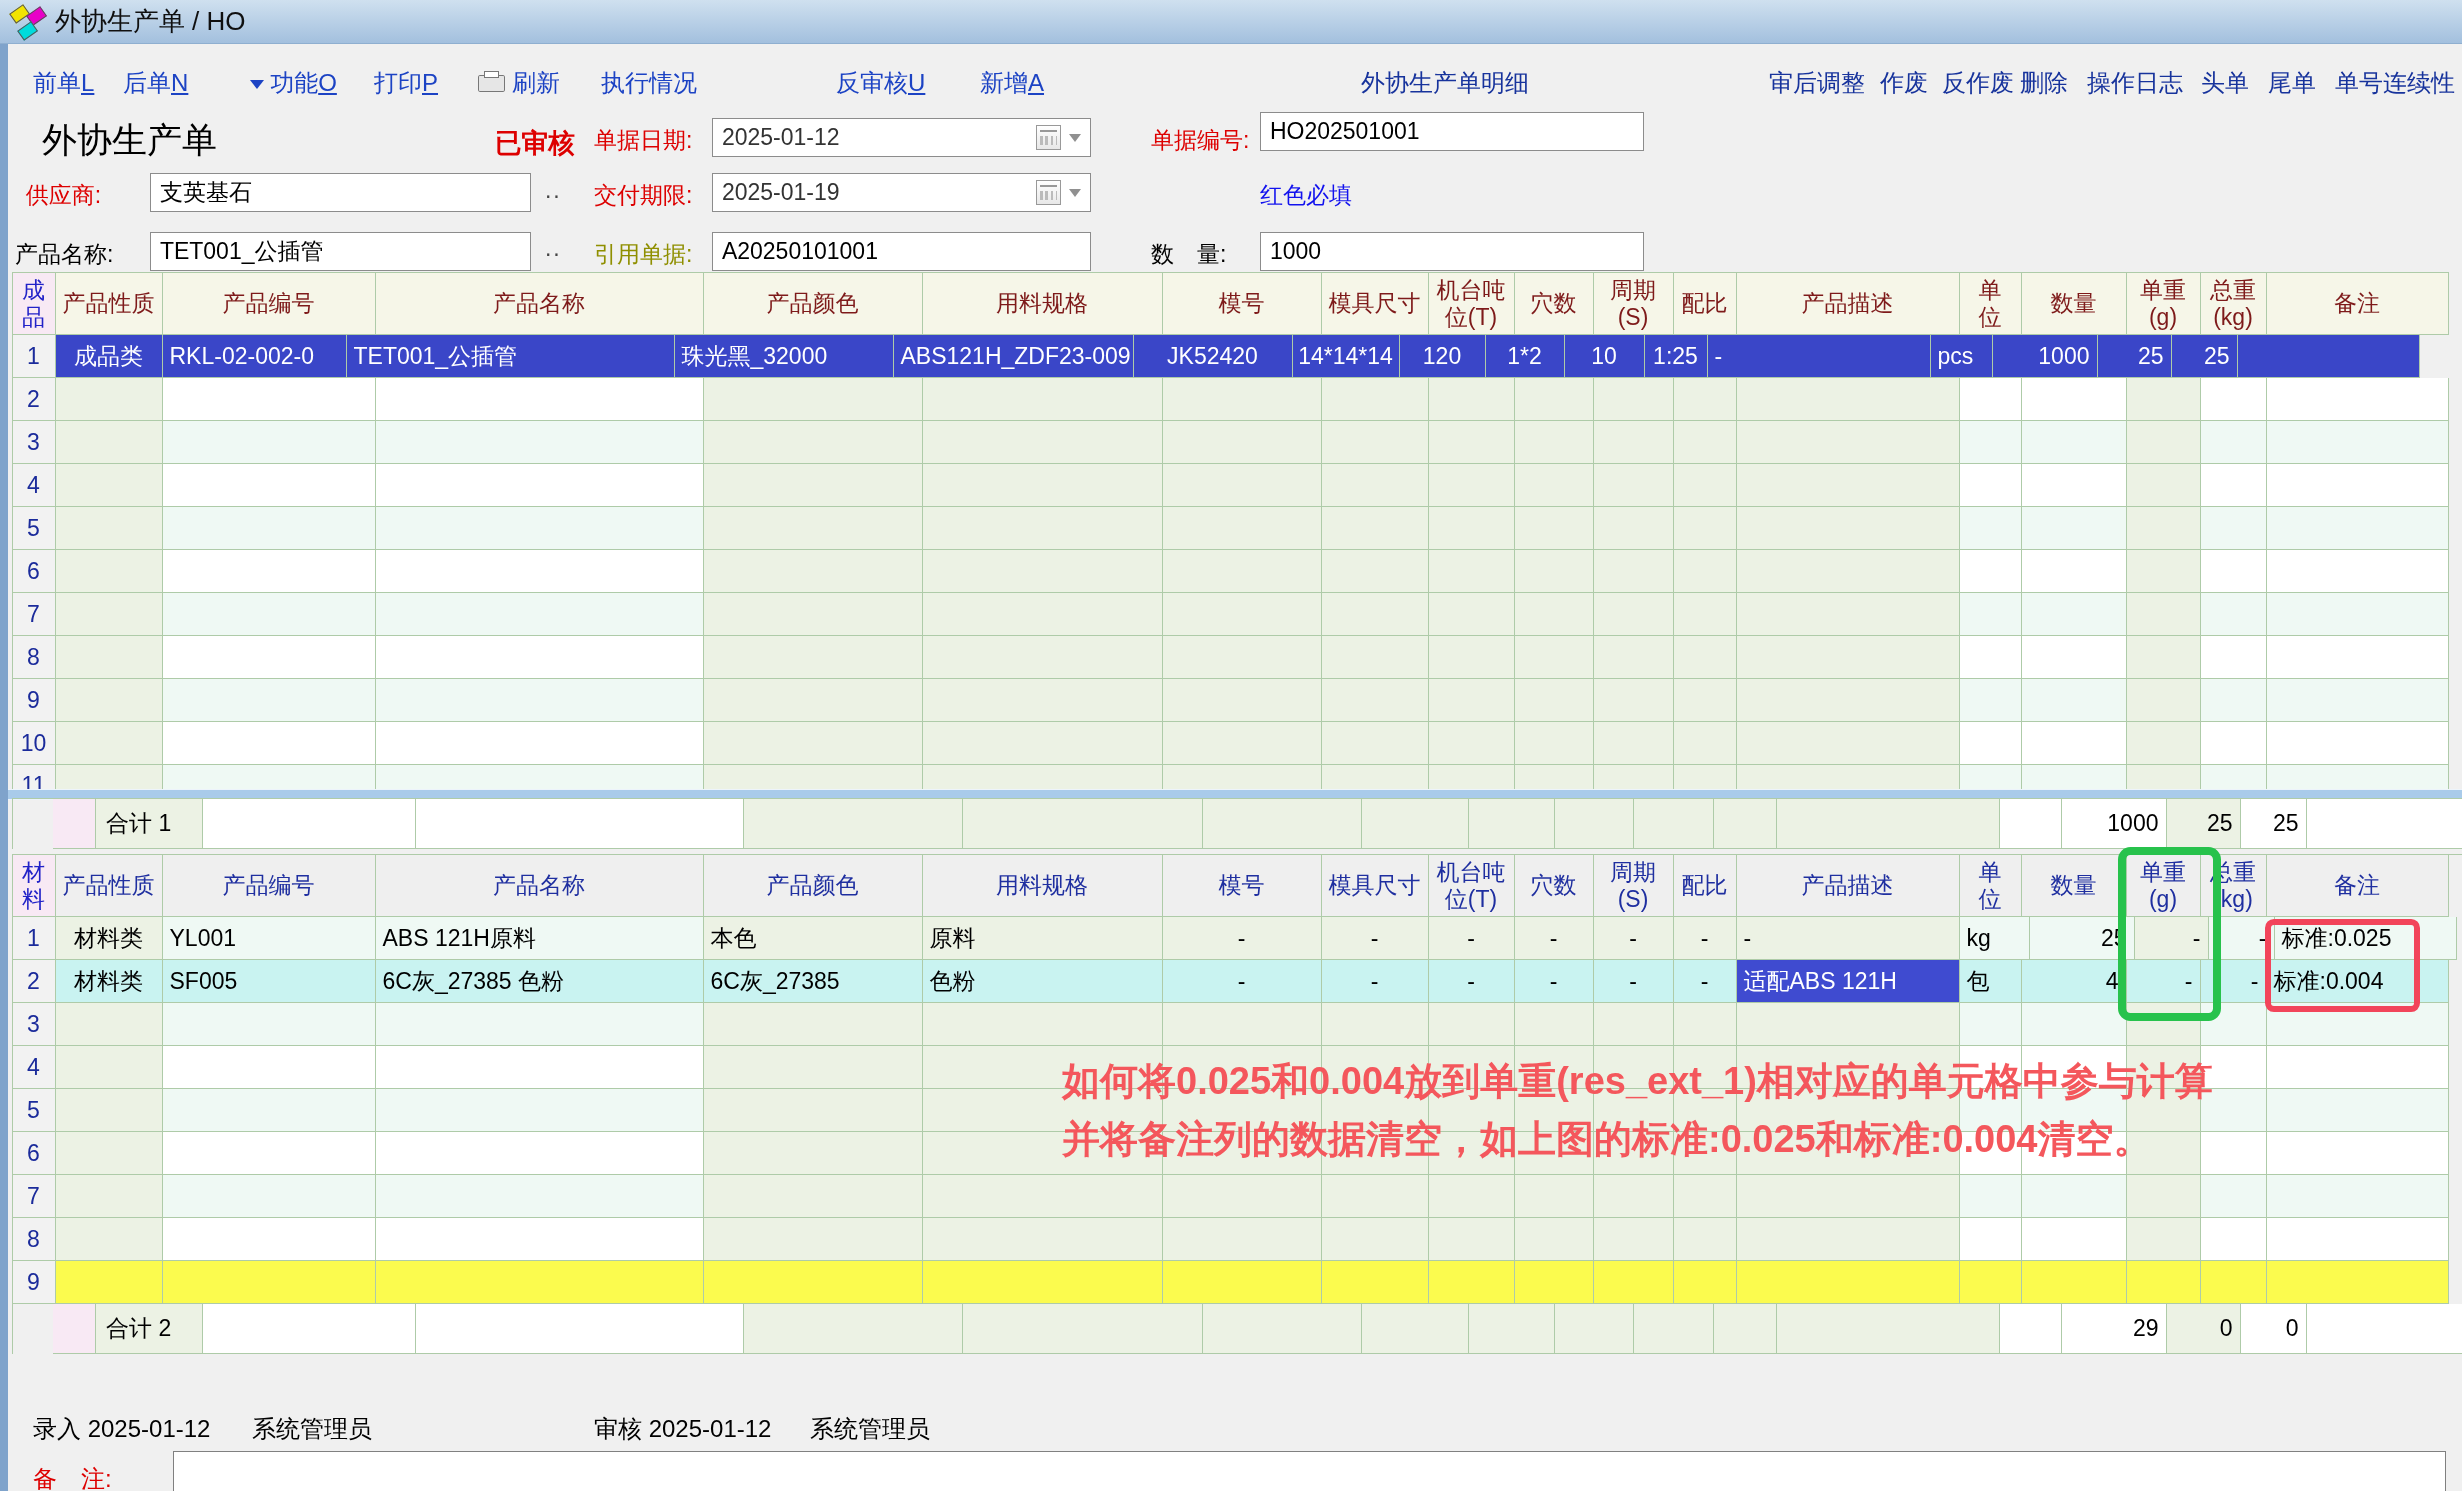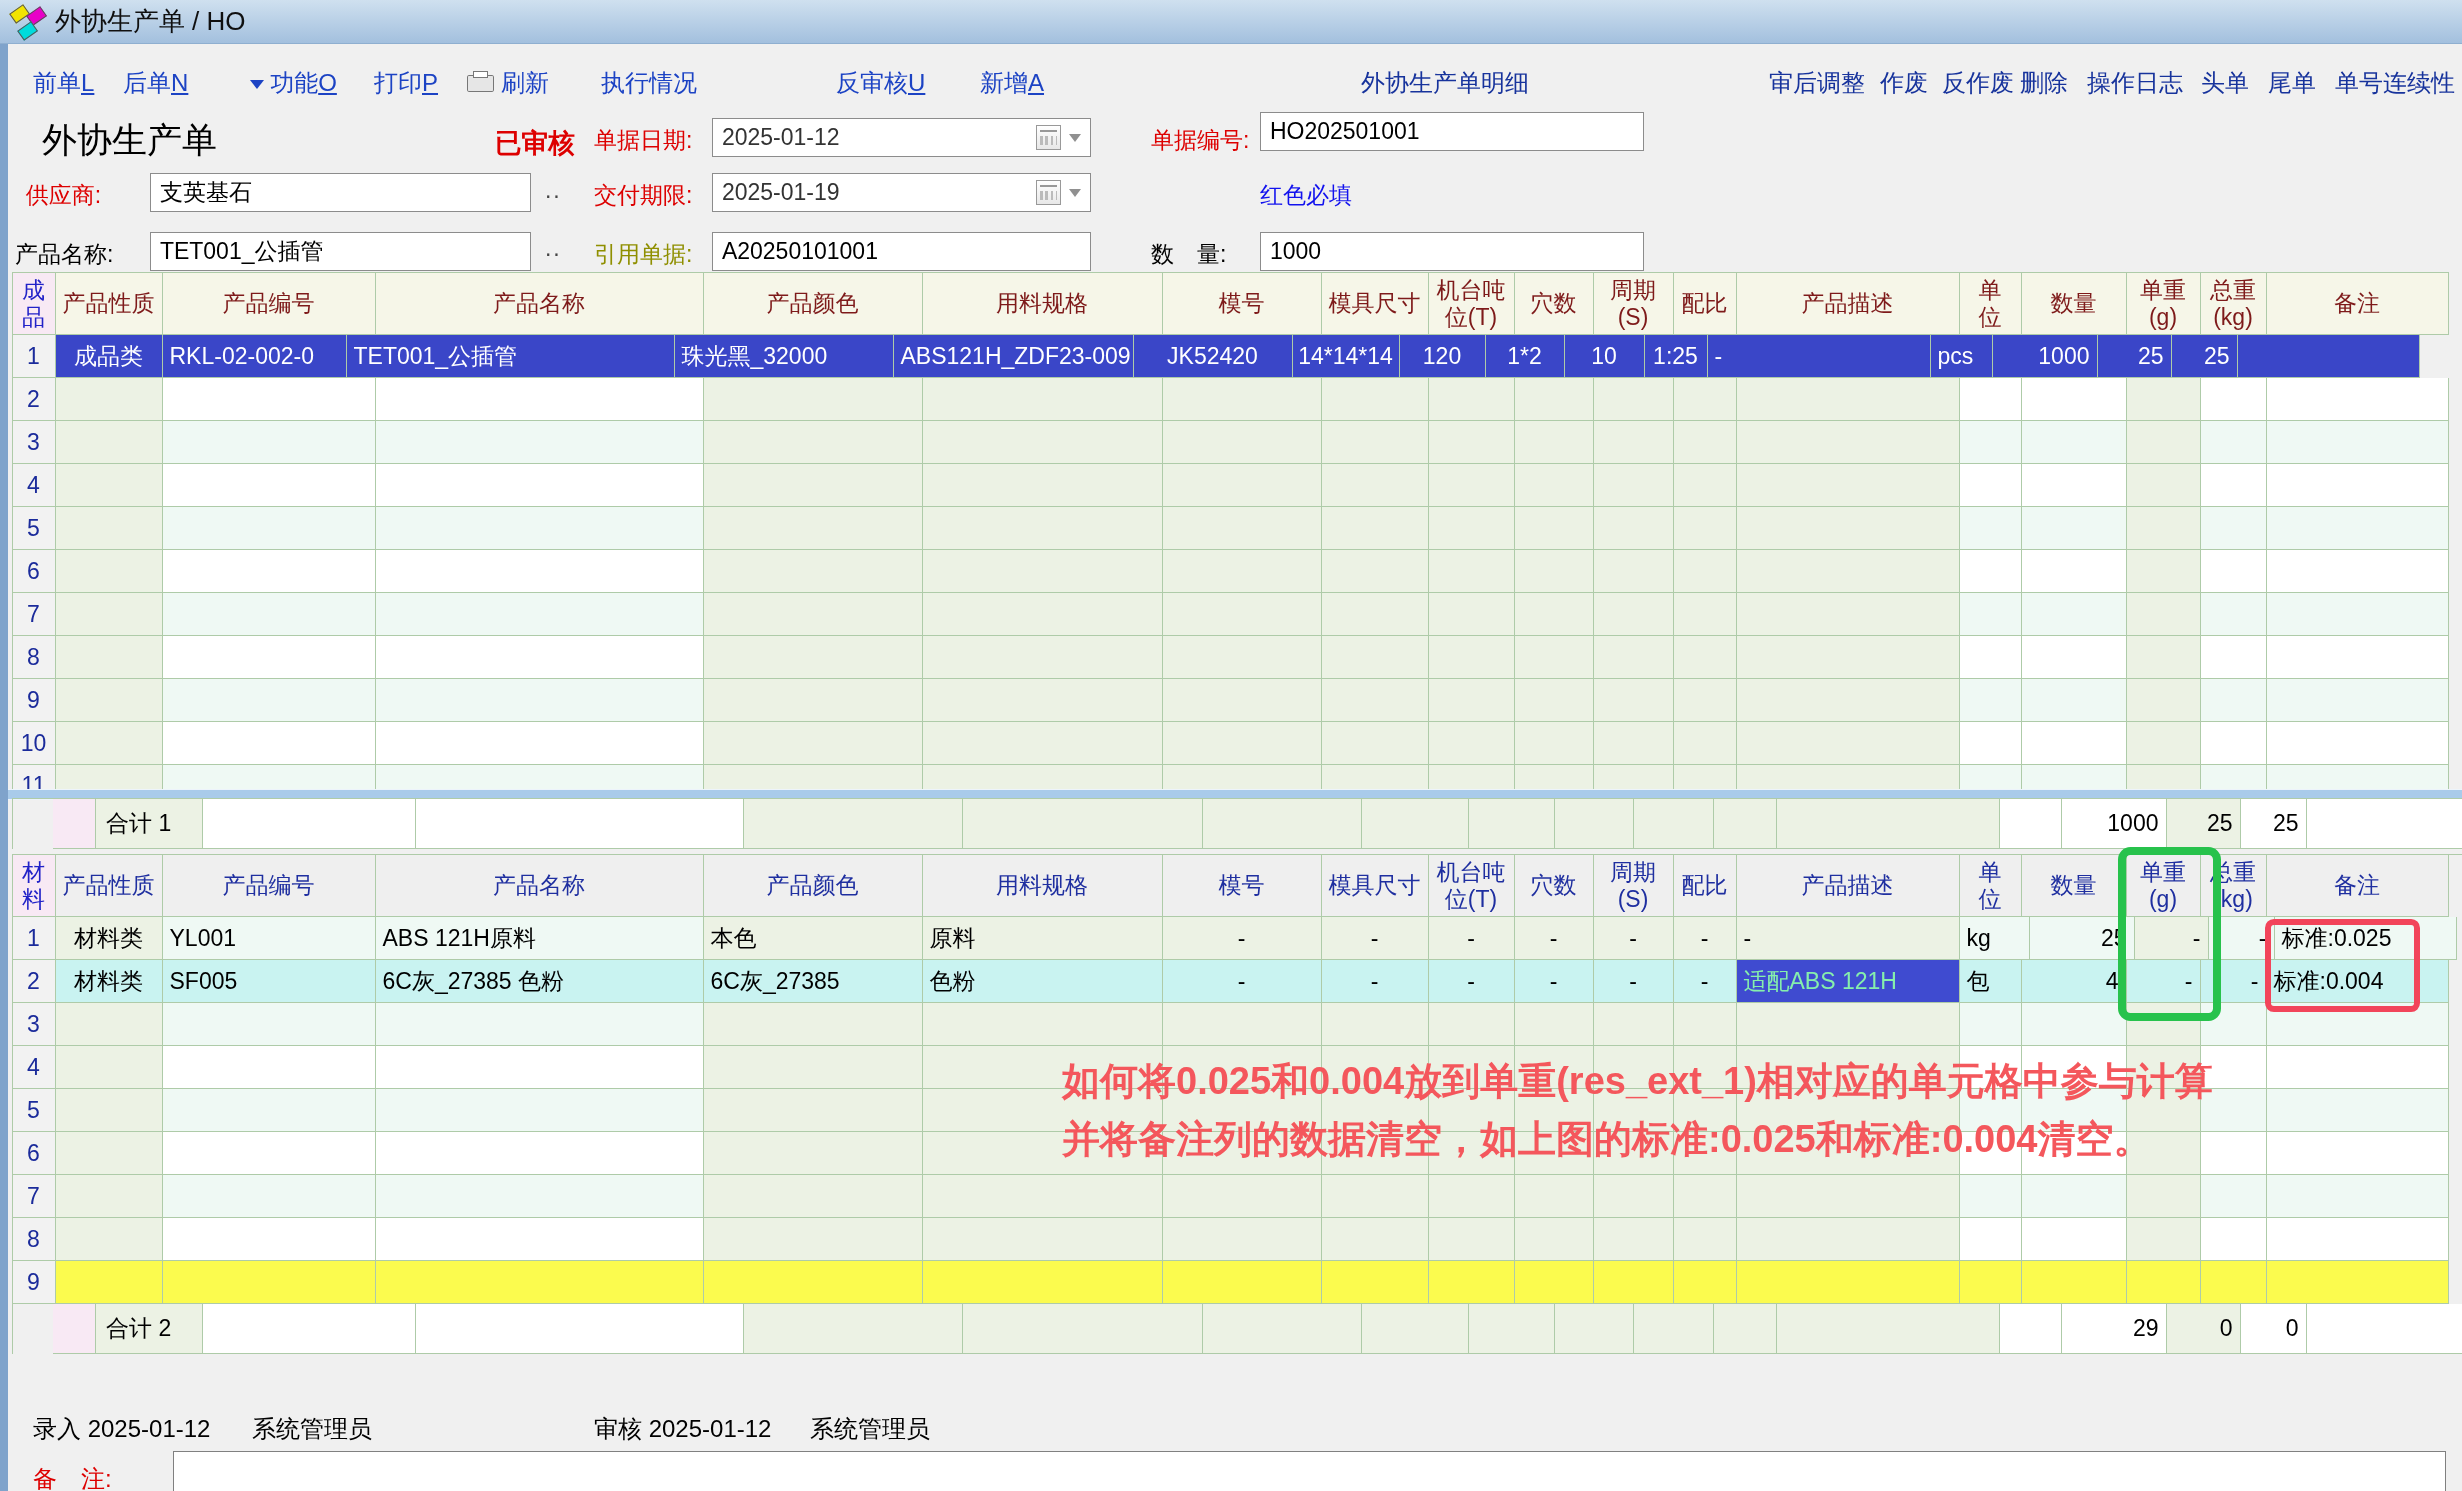--- a/index.html
+++ b/index.html
@@ -63,21 +63,21 @@
   .dcell{padding:0 7px;}
   .a-left{justify-content:flex-start;}
   .a-center{justify-content:center;padding:0 1.8px;}
   .a-right{justify-content:flex-end;}
   .bg-green{background:#ECF2E4;}
   .bg-white{background:#FFFFFF;}
   .bg-azure{background:#EFF9F4;}
   .row-selected .dcell{background:#3A46C8;color:#FFF;}
   .row-current .dcell{background:#C9F3F1;}
   .row-yellow .dcell{background:#FBFB4E;}
-  .dcell.focus{background:#3F4BD0;color:#86efac;}
+  .dcell.focus{background:#3F4BD0;color:#ffffff;}
   .srow .dcell:nth-child(2){justify-content:flex-start;padding-left:10.6px;}
   #divider{position:absolute;top:745px;left:0;right:0;height:8.9px;background:#A9CBEA;
     border-top:0.9px solid #EDF4FB;border-bottom:0.9px solid #EDF4FB;}
   #table1{top:228px;left:3.5px;}
   #sum1{top:754px;left:3.5px;}
   #table2{top:810px;left:3.5px;}
   
   #greenbox{position:absolute;left:2110px;top:803px;width:87px;height:158px;border:8px solid #27C24C;
     border-radius:12.4px;pointer-events:none;z-index:20;}
   #redbox{position:absolute;left:2257px;top:875px;width:143px;height:81px;border:6.2px solid #F2455A;
@@ -115,21 +115,21 @@
       </div>
       <div class="tb-item" style="left: 242px;">
         <div class="caret"></div>
         <span>功能</span>
         <u>O</u>
       </div>
       <div class="tb-item" style="left: 366px;">
         <span>打印</span>
         <u>P</u>
       </div>
-      <div class="tb-item" style="left: 459px; text-align: center;">
+      <div class="tb-item" style="left: 470px; text-align: center;">
         <div class="printer-icon"></div>
         <span>刷新</span>
       </div>
       <div class="tb-item" style="left: 593px;">
         <span>执行情况</span>
       </div>
       <div class="tb-item" style="left: 828px;">
         <span>反审核</span>
         <u>U</u>
       </div>

